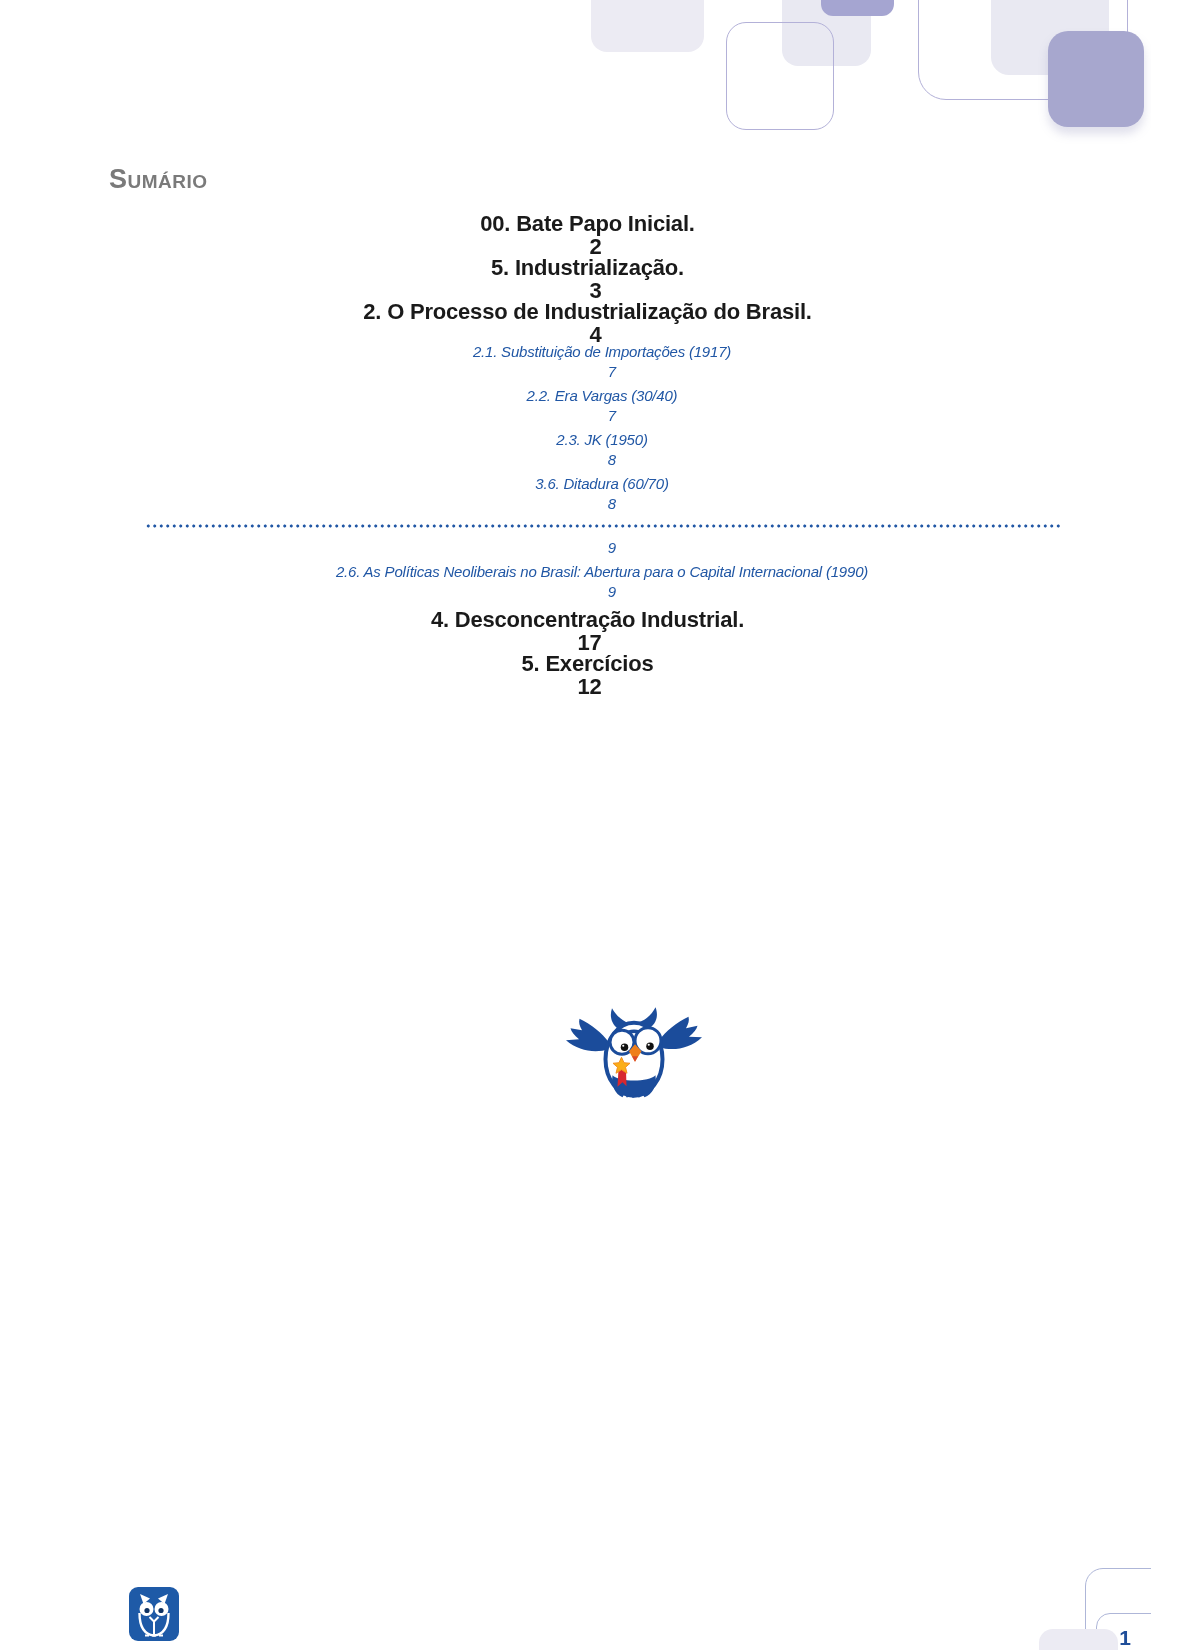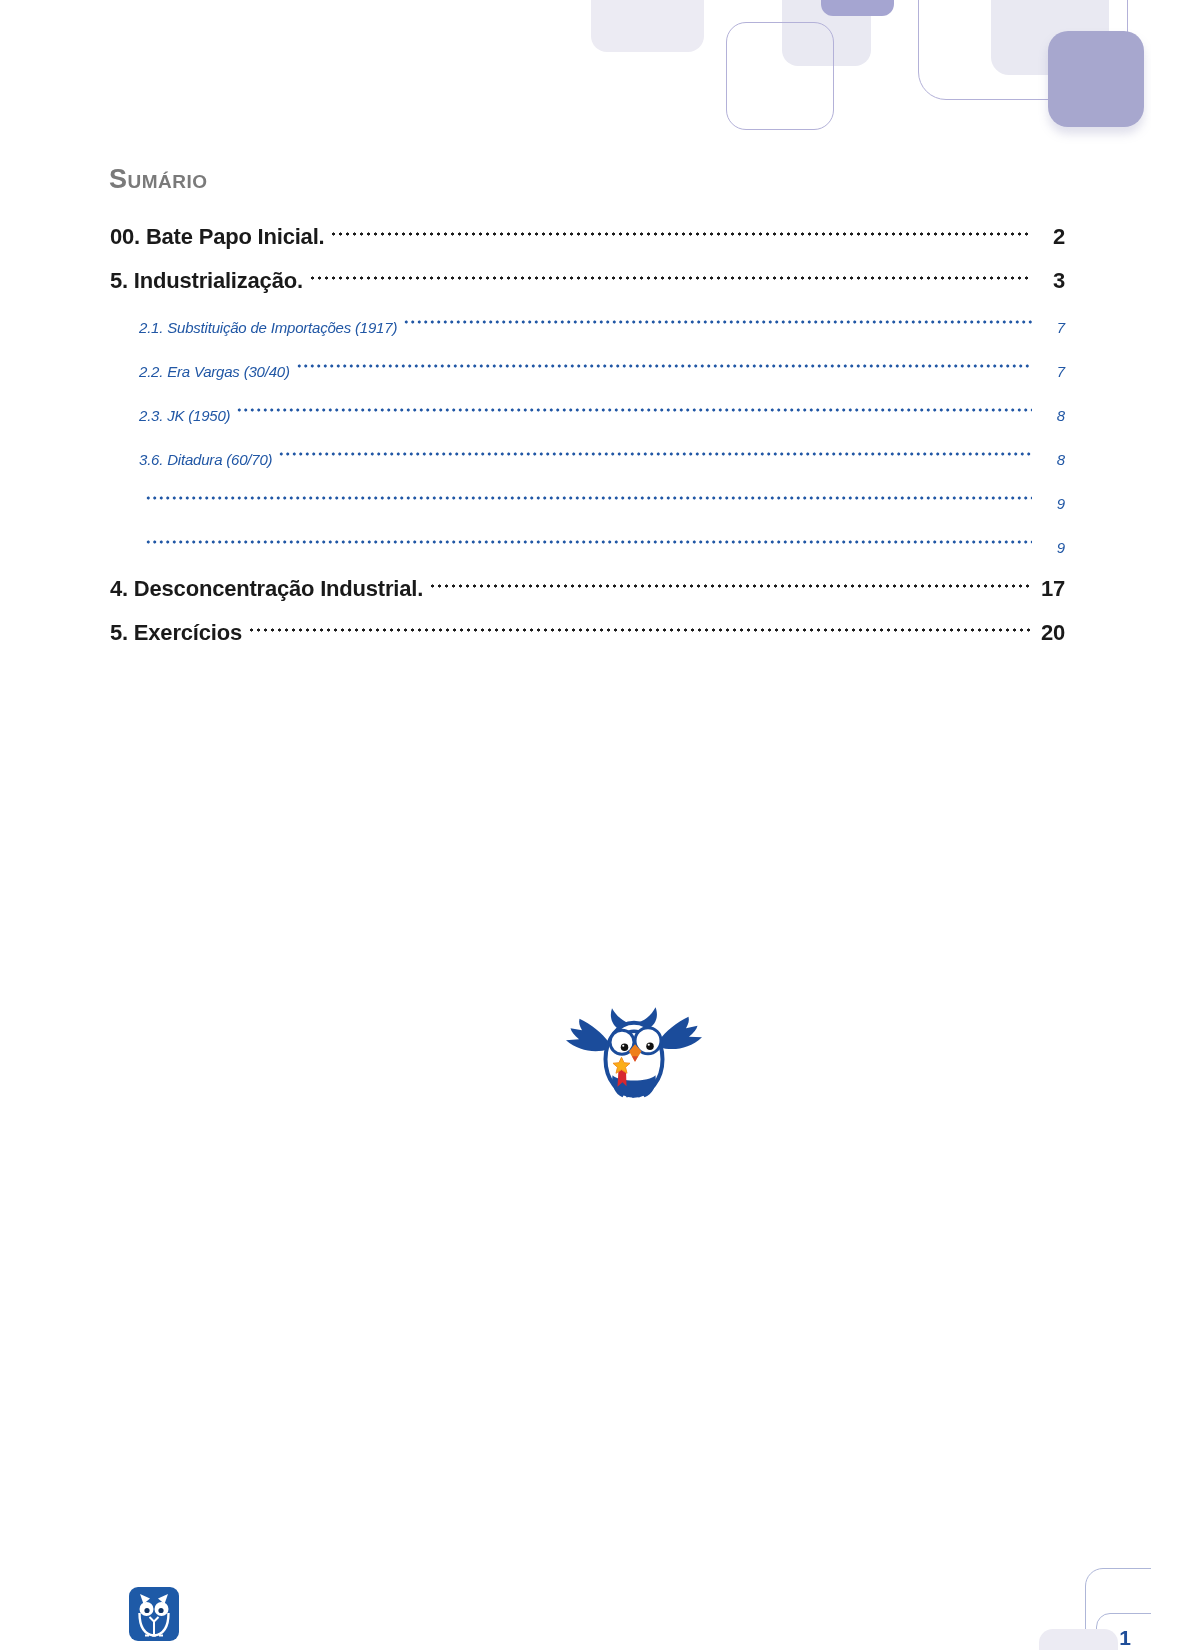--- a/index.html
+++ b/index.html
@@ -23,23 +23,24 @@
   
   .title {
     position:absolute; left:70px; top:148px;
     font-size:27px; font-weight:700; color:#7A7A7A;
     font-variant:small-caps; letter-spacing:.5px; line-height:1;
   }
 
   
   .toc { position:absolute; left:71px; right:86px; top:212px; }
   .toc-row {
-    display:flex; align-items:flex-end;
+    display:flex; align-items:center;
     height:44px; padding-bottom:8px; box-sizing:border-box;
     cursor:pointer;
+    flex-direction:column;
   }
   .lvl1 { font-weight:700; font-size:22px; color:#1A1A1A; letter-spacing:-0.2px; }
   .lvl2 { font-style:italic; font-size:15px; color:#2157A5; padding-left:29px; letter-spacing:-0.2px; }
   .toc-label { white-space:nowrap; line-height:1.05; }
   .toc-leader {
     flex:1 1 auto; align-self:stretch; margin:0 5px 0 6px;
     background-image:radial-gradient(circle, currentColor 1.35px, transparent 1.8px);
     background-size:7px 4px; background-repeat:repeat-x;
     background-position:left calc(100% - 12px);
   }
@@ -83,20 +84,25 @@
       <div class="toc-row lvl1">
         <span class="toc-label">00. Bate Papo Inicial.</span>
         <span class="toc-leader"></span>
         <span class="toc-page">2</span>
       </div>
       <div class="toc-row lvl1">
         <span class="toc-label">5. Industrialização.</span>
         <span class="toc-leader"></span>
         <span class="toc-page">3</span>
       </div>
+      <div class="toc-row lvl1">
+        <span class="toc-label">2. O Processo de Industrialização do Brasil.</span>
+        <span class="toc-leader"></span>
+        <span class="toc-page">4</span>
+      </div>
       <div class="toc-row lvl2">
         <span class="toc-label">2.1. Substituição de Importações (1917)</span>
         <span class="toc-leader"></span>
         <span class="toc-page">7</span>
       </div>
       <div class="toc-row lvl2">
         <span class="toc-label">2.2. Era Vargas (30/40)</span>
         <span class="toc-leader"></span>
         <span class="toc-page">7</span>
       </div>
@@ -108,32 +114,33 @@
       <div class="toc-row lvl2">
         <span class="toc-label">3.6. Ditadura (60/70)</span>
         <span class="toc-leader"></span>
         <span class="toc-page">8</span>
       </div>
       <div class="toc-row lvl2">
         <span class="toc-leader"></span>
         <span class="toc-page">9</span>
       </div>
       <div class="toc-row lvl2">
+        <span class="toc-label">2.6. As Políticas Neoliberais no Brasil: Abertura para o Capital Internacional (1990)</span>
         <span class="toc-leader"></span>
         <span class="toc-page">9</span>
       </div>
       <div class="toc-row lvl1">
         <span class="toc-label">4. Desconcentração Industrial.</span>
         <span class="toc-leader"></span>
         <span class="toc-page">17</span>
       </div>
       <div class="toc-row lvl1">
         <span class="toc-label">5. Exercícios</span>
         <span class="toc-leader"></span>
-        <span class="toc-page">20</span>
+        <span class="toc-page">12</span>
       </div>
     </nav>
 
   <svg class="mascot" viewBox="0 0 300 195" aria-hidden="true">
 
     <path d="M100,90 C72,98 40,94 14,72 L40,70 C30,62 25,55 23,48 L46,52 C41,43 39,36 41,29 C65,40 86,58 100,76 Z" fill="#1B4C9B"></path>
     <path d="M200,86 C228,94 260,90 286,66 L260,65 C270,57 275,50 277,43 L254,48 C259,39 261,32 259,25 C235,36 214,54 200,72 Z" fill="#1B4C9B"></path>
 
     <path d="M122,52 C106,42 100,26 106,8 C114,22 126,33 140,38 L132,54 Z" fill="#1B4C9B"></path>
     <path d="M178,50 C194,40 200,24 193,6 C186,20 174,31 160,36 L168,52 Z" fill="#1B4C9B"></path>

